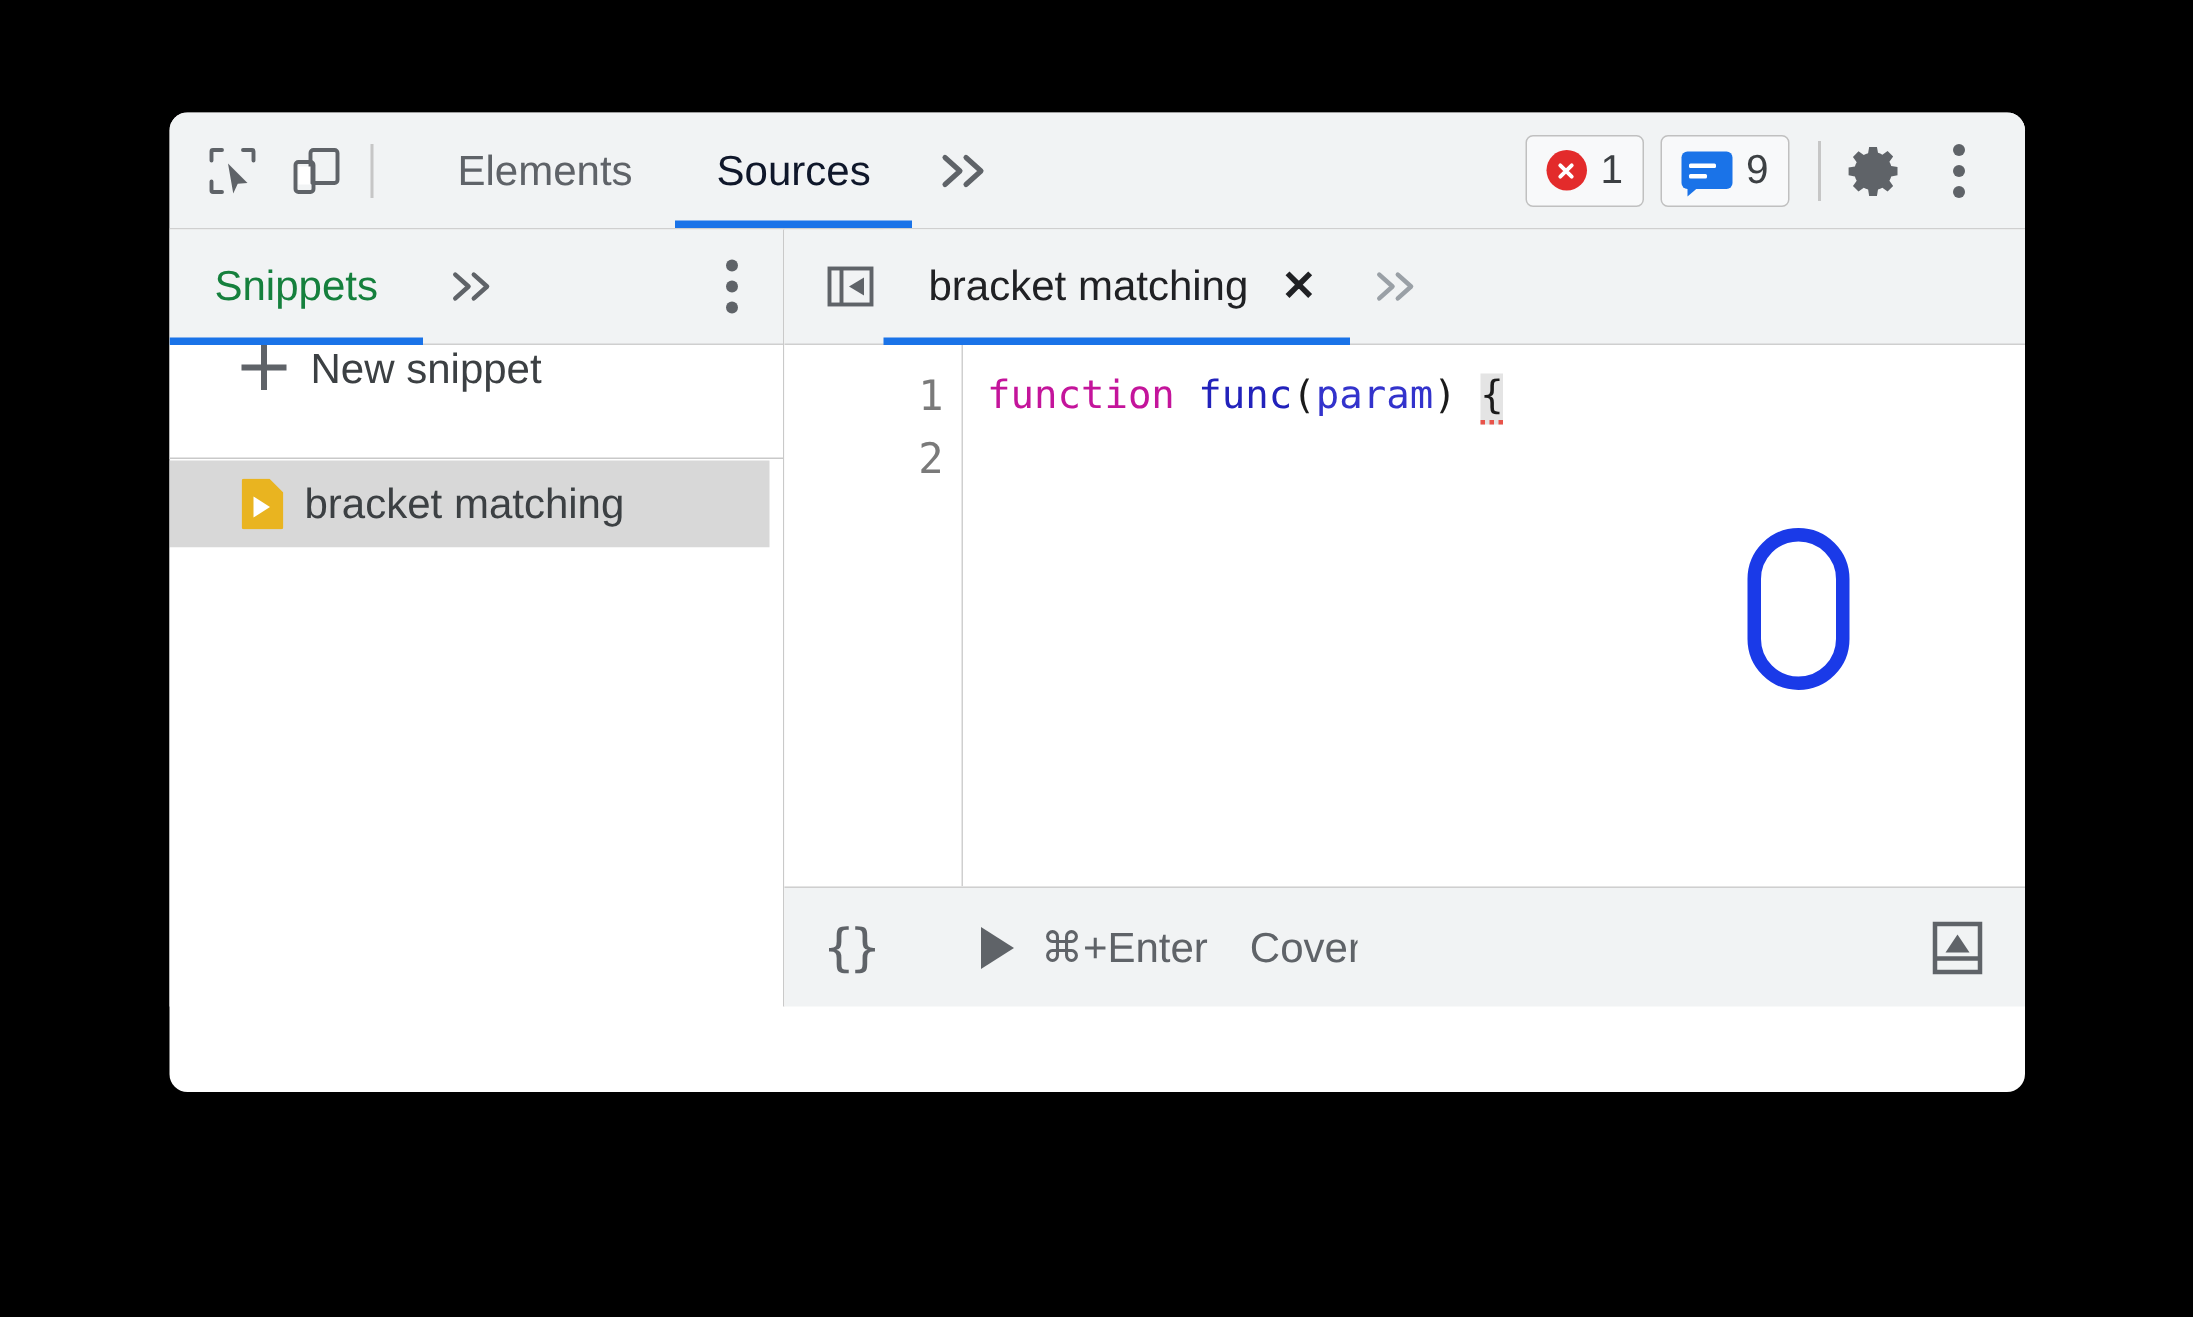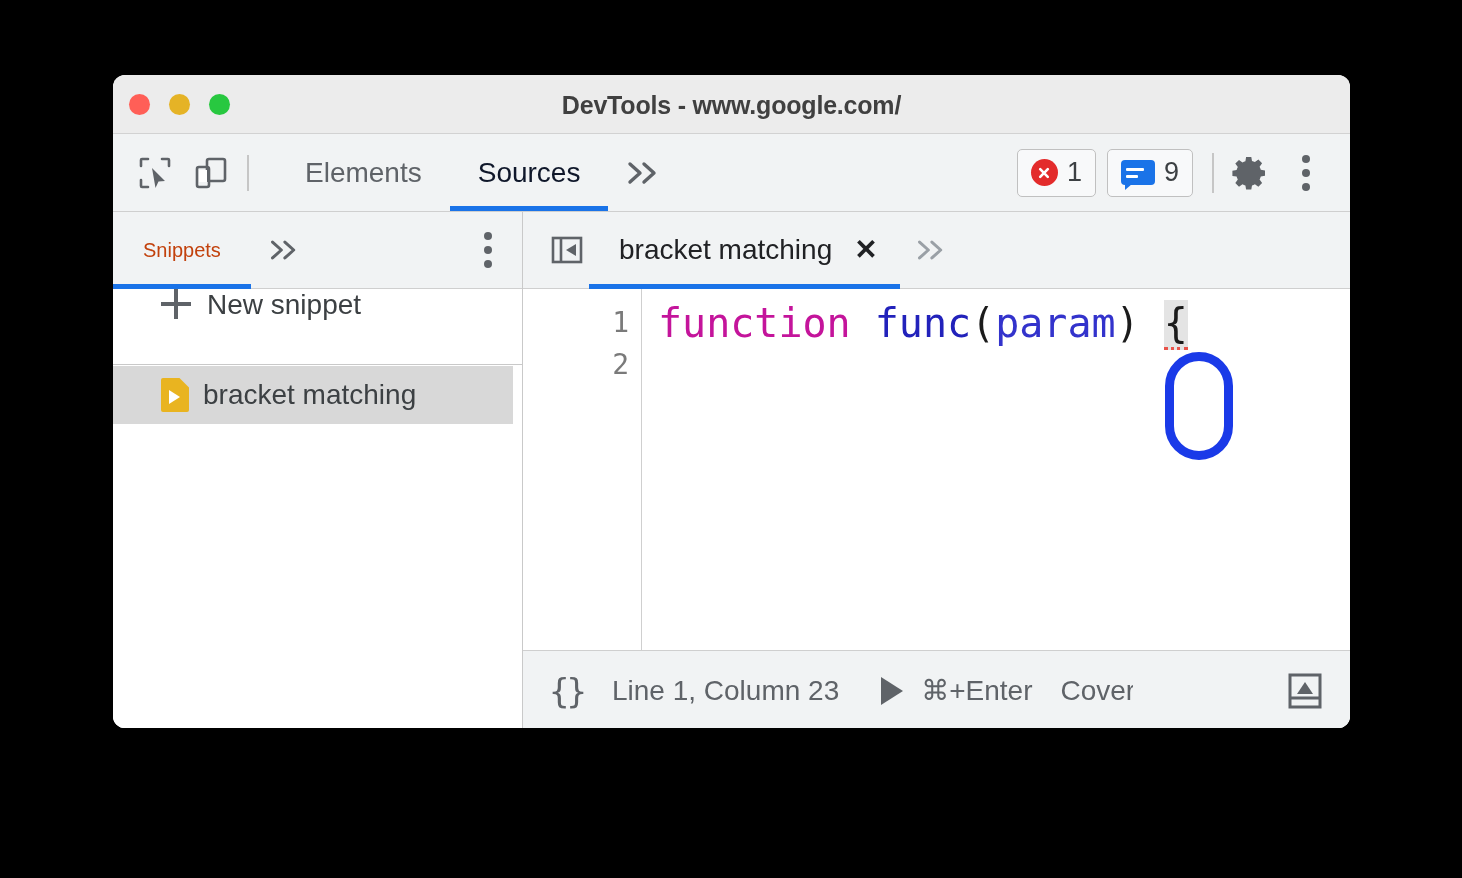--- a/index.html
+++ b/index.html
@@ -191,22 +191,22 @@
     display: flex;
     align-items: center;
     border-bottom: 1px solid #cfcfcf;
     position: relative;
   }
   .sidebar-tab {
     display: flex;
     align-items: center;
     height: 100%;
     padding: 0 30px;
-    font-size: 20px;
-    color: #c2410c;
+    font-size: 28px;
+    color: #15803d;
     position: relative;
   }
   .sidebar-tab::after {
     content: "";
     position: absolute;
     left: 0; right: 0; bottom: -1px;
     height: 5px;
     background: #1a73e8;
   }
   .sidebar-chev { padding: 0 18px; color: #5f6368; display:flex; align-items:center; }
@@ -337,21 +337,21 @@
     font-family: "DejaVu Sans Mono", monospace;
     font-size: 28px;
     line-height: 42px;
     color: #7a7a7a;
     padding-right: 12px;
   }
   .code {
     flex: 1;
     padding: 13px 0 0 16px;
     font-family: "DejaVu Sans Mono", monospace;
-    font-size: 40px;
+    font-size: 26px;
     line-height: 42px;
     white-space: pre;
   }
   .tok-kw    { color: #c4149b; }
   .tok-fn    { color: #2222bb; }
   .tok-punct { color: #1b1b1b; }
   .tok-var   { color: #3333cc; }
   .brace {
     background: #e4e4e4;
     border-bottom: 3px dotted #e8534a;
@@ -417,28 +417,20 @@
   }
 
   svg { display: block; }
 </style>
 </head>
 <body>
 
 <div id="stage">
   <div class="window">
 
-    <div class="titlebar">
-      <div class="traffic">
-        <div class="light red"></div>
-        <div class="light yellow"></div>
-        <div class="light green"></div>
-      </div>
-      <div class="title-text">DevTools - www.google.com/</div>
-    </div>
 
     <div class="maintoolbar">
       <div class="tb-icon">
         <svg width="34" height="34" viewBox="0 0 34 34">
           <path d="M3 10 V4 a1 1 0 0 1 1-1 h6 M24 3 h6 a1 1 0 0 1 1 1 v6 M3 24 v6 a1 1 0 0 0 1 1 h6" fill="none" stroke="#5f6368" stroke-width="2.6" stroke-linecap="round"></path>
           <path d="M14 12 L27 25 L20.5 25.5 L17.5 32 Z" fill="#5f6368"></path>
         </svg>
       </div>
       <div class="tb-icon">
         <svg width="34" height="34" viewBox="0 0 34 34">
@@ -550,21 +542,20 @@
         <div class="code-area">
           <div class="gutter">
             <div class="ln">1</div>
             <div class="ln">2</div>
           </div>
           <div class="code"><span class="tok-kw">function</span><span class="tok-punct"> </span><span class="tok-fn">func</span><span class="tok-punct">(</span><span class="tok-var">param</span><span class="tok-punct">)</span><span class="tok-punct"> </span><span class="brace">{</span></div>
         </div>
 
         <div class="statusbar">
           <span class="pretty">{}</span>
-          <span class="sb-item">Line 1, Column 23</span>
           <span class="play-tri"></span>
           <span class="sb-item run-label">⌘+Enter</span>
           <span class="sb-item cov-label">Coverage</span>
           <span class="drawer-btn">
             <svg width="34" height="38" viewBox="0 0 34 38">
               <rect x="2" y="3" width="30" height="32" fill="none" stroke="#5f6368" stroke-width="3"></rect>
               <line x1="2" y1="26" x2="32" y2="26" stroke="#5f6368" stroke-width="3"></line>
               <path d="M17 10 L25 22 L9 22 Z" fill="#5f6368"></path>
             </svg>
           </span>

